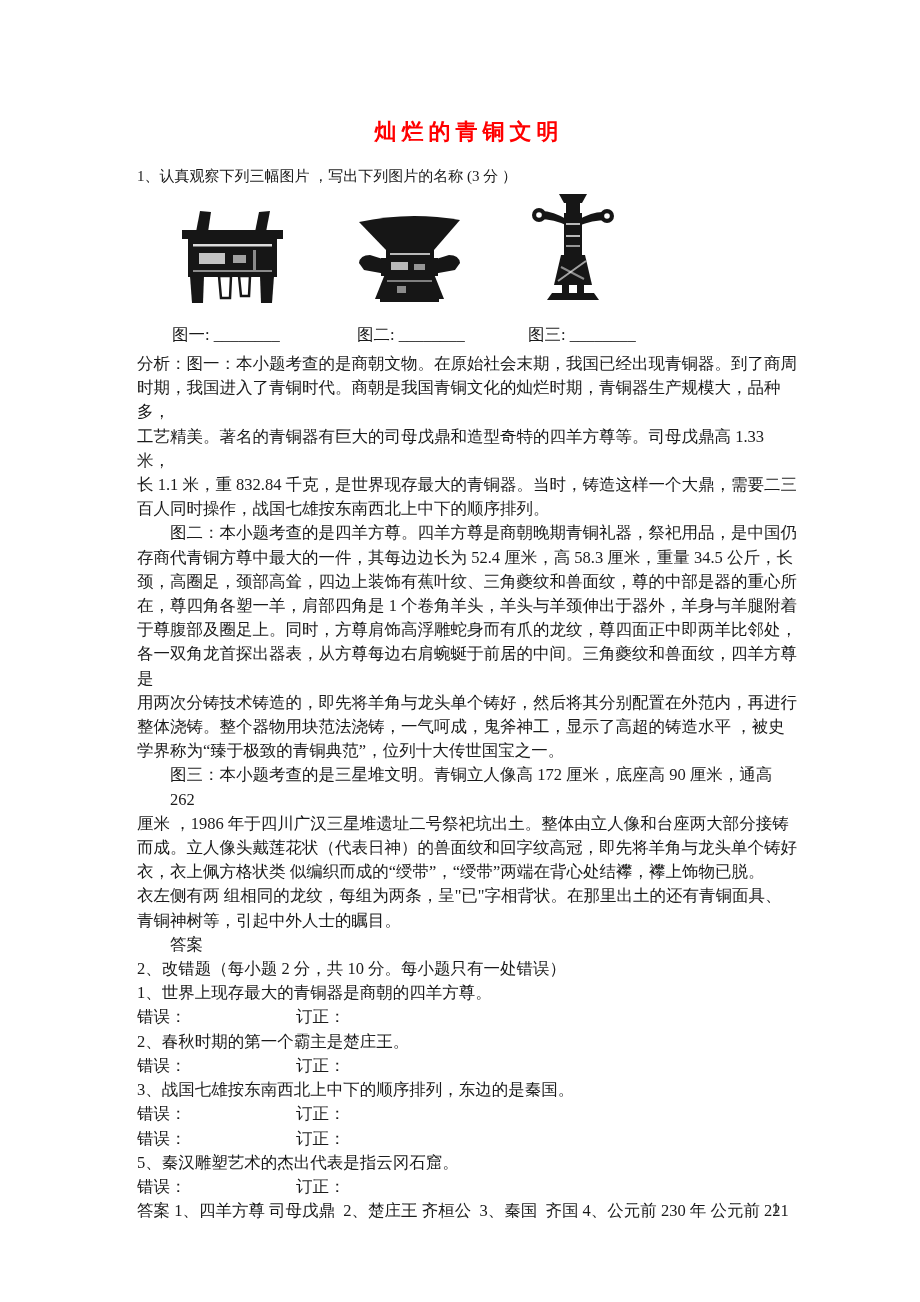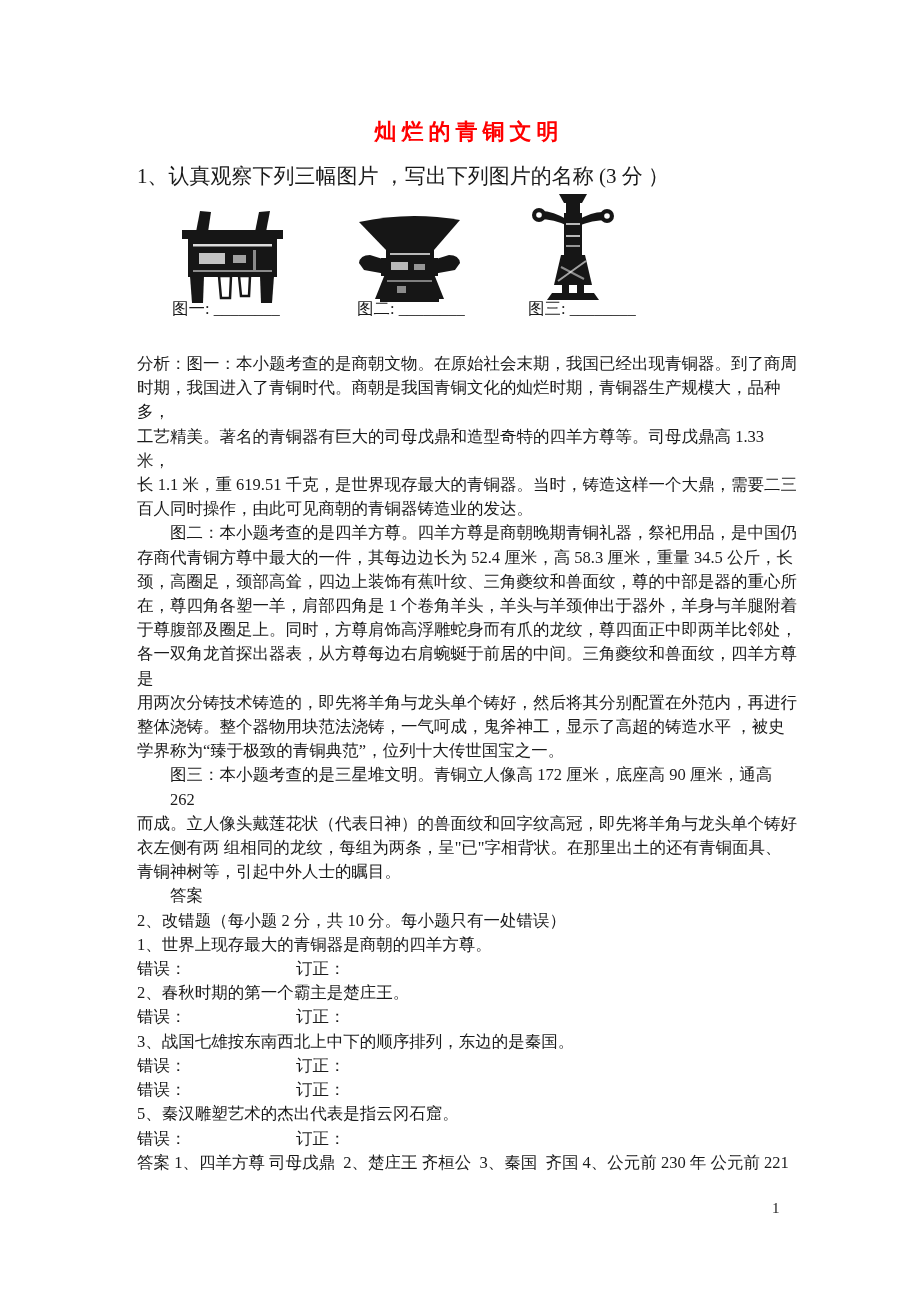--- a/index.html
+++ b/index.html
@@ -14,29 +14,29 @@
   }
   .doc-title{
     position:absolute;top:117px;left:137px;width:664px;
     text-align:center;
     font-size:22px;font-weight:bold;letter-spacing:5px;
     color:#ff0000;
     white-space:nowrap;
   }
   .q1-prompt{
     position:absolute;top:164px;left:137px;width:700px;
-    font-size:21px;line-height:24px;white-space:pre-wrap;
+    font-size:15px;line-height:24px;white-space:pre-wrap;
   }
   .fig{position:absolute;}
   .fig svg{display:block;width:100%;height:100%;}
   .fig-1{left:175px;top:208px;width:115px;height:96px;}
   .fig-2{left:357px;top:210px;width:105px;height:93px;}
   .fig-3{left:528px;top:193px;width:90px;height:110px;}
   .fig-label{
-    position:absolute;top:298px;
+    position:absolute;top:324px;
     font-size:16.5px;white-space:pre;
   }
   .fig-label .blank{letter-spacing:0;}
   .lbl-1{left:172px;}
   .lbl-2{left:357px;text-align:center;}
   .lbl-3{left:528px;}
   .body{
     position:absolute;top:352px;left:137px;width:664px;
     font-size:16.5px;line-height:24.2px;
   }
@@ -123,33 +123,35 @@
 
   <span class="fig-label lbl-1"><span>图一:</span> <span class="blank">________</span></span>
   <span class="fig-label lbl-2"><span>图二:</span> <span class="blank">________</span></span>
   <span class="fig-label lbl-3"><span>图三:</span> <span class="blank">________</span></span>
 
   <div class="body">
 
     <div class="ln">分析：图一：本小题考查的是商朝文物。在原始社会末期，我国已经出现青铜器。到了商周</div>
     <div class="ln">时期，我国进入了青铜时代。商朝是我国青铜文化的灿烂时期，青铜器生产规模大，品种多，</div>
     <div class="ln">工艺精美。著名的青铜器有巨大的司母戊鼎和造型奇特的四羊方尊等。司母戊鼎高 1.33 米，</div>
-    <div class="ln">长 1.1 米，重 619.51 千克，是世界现存最大的青铜器。当时，铸造这样一个大鼎，需要二三</div>
-    <div class="ln">百人同时操作，由此可见商朝的青铜器铸造业的发达。</div>
+    <div class="ln">长 1.1 米，重 832.84 千克，是世界现存最大的青铜器。当时，铸造这样一个大鼎，需要二三</div>
+    <div class="ln">百人同时操作，战国七雄按东南西北上中下的顺序排列。</div>
     <div class="ln indent">图二：本小题考查的是四羊方尊。四羊方尊是商朝晚期青铜礼器，祭祀用品，是中国仍</div>
     <div class="ln">存商代青铜方尊中最大的一件，其每边边长为 52.4 厘米，高 58.3 厘米，重量 34.5 公斤，长</div>
     <div class="ln">颈，高圈足，颈部高耸，四边上装饰有蕉叶纹、三角夔纹和兽面纹，尊的中部是器的重心所</div>
     <div class="ln">在，尊四角各塑一羊，肩部四角是 1 个卷角羊头，羊头与羊颈伸出于器外，羊身与羊腿附着</div>
     <div class="ln">于尊腹部及圈足上。同时，方尊肩饰高浮雕蛇身而有爪的龙纹，尊四面正中即两羊比邻处，</div>
     <div class="ln">各一双角龙首探出器表，从方尊每边右肩蜿蜒于前居的中间。三角夔纹和兽面纹，四羊方尊是</div>
     <div class="ln">用两次分铸技术铸造的，即先将羊角与龙头单个铸好，然后将其分别配置在外范内，再进行</div>
     <div class="ln">整体浇铸。整个器物用块范法浇铸，一气呵成，鬼斧神工，显示了高超的铸造水平 ，被史</div>
     <div class="ln">学界称为“臻于极致的青铜典范”，位列十大传世国宝之一。</div>
     <div class="ln indent">图三：本小题考查的是三星堆文明。青铜立人像高 172 厘米，底座高 90 厘米，通高 262</div>
+    <div class="ln">厘米 ，1986 年于四川广汉三星堆遗址二号祭祀坑出土。整体由立人像和台座两大部分接铸</div>
     <div class="ln">而成。立人像头戴莲花状（代表日神）的兽面纹和回字纹高冠，即先将羊角与龙头单个铸好</div>
+    <div class="ln">衣，衣上佩方格状类 似编织而成的“绶带”，“绶带”两端在背心处结襻，襻上饰物已脱。</div>
     <div class="ln">衣左侧有两 组相同的龙纹，每组为两条，呈"已"字相背状。在那里出土的还有青铜面具、</div>
     <div class="ln">青铜神树等，引起中外人士的瞩目。</div>
 
     <div class="ln indent">答案</div>
 
     <div class="ln">2、改错题（每小题 2 分，共 10 分。每小题只有一处错误）</div>
 
     <div class="ln">1、世界上现存最大的青铜器是商朝的四羊方尊。</div>
     <div class="ln err-row"><span class="wrong">错误：</span><span>订正：</span></div>
 

